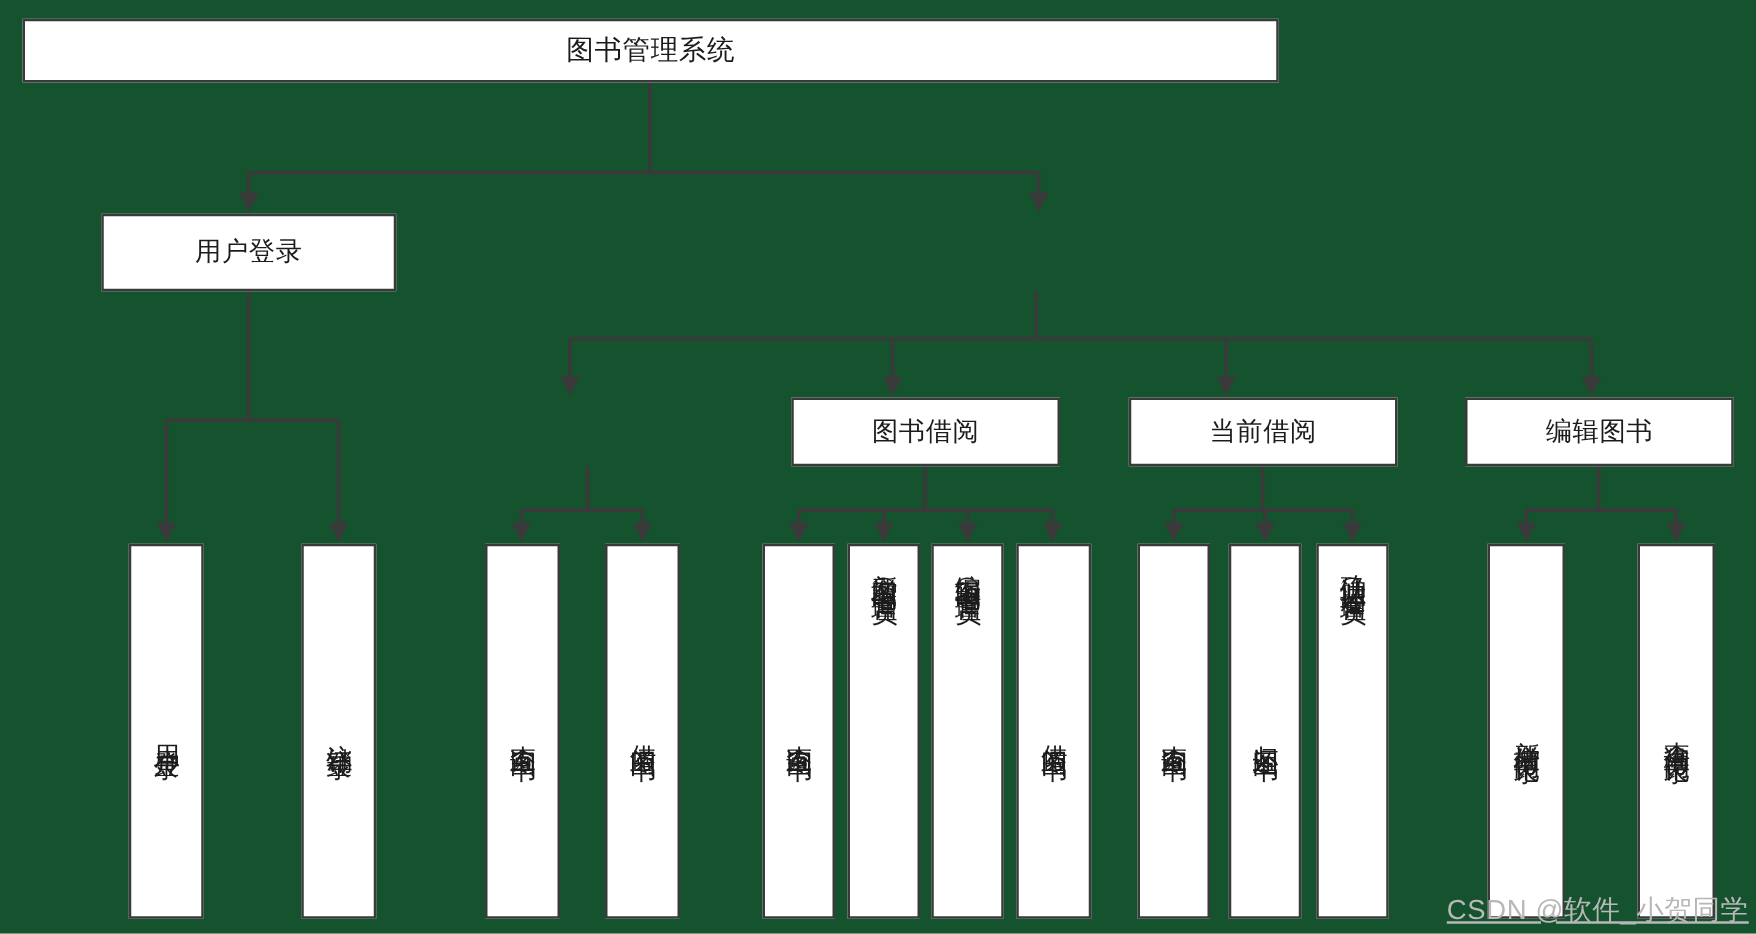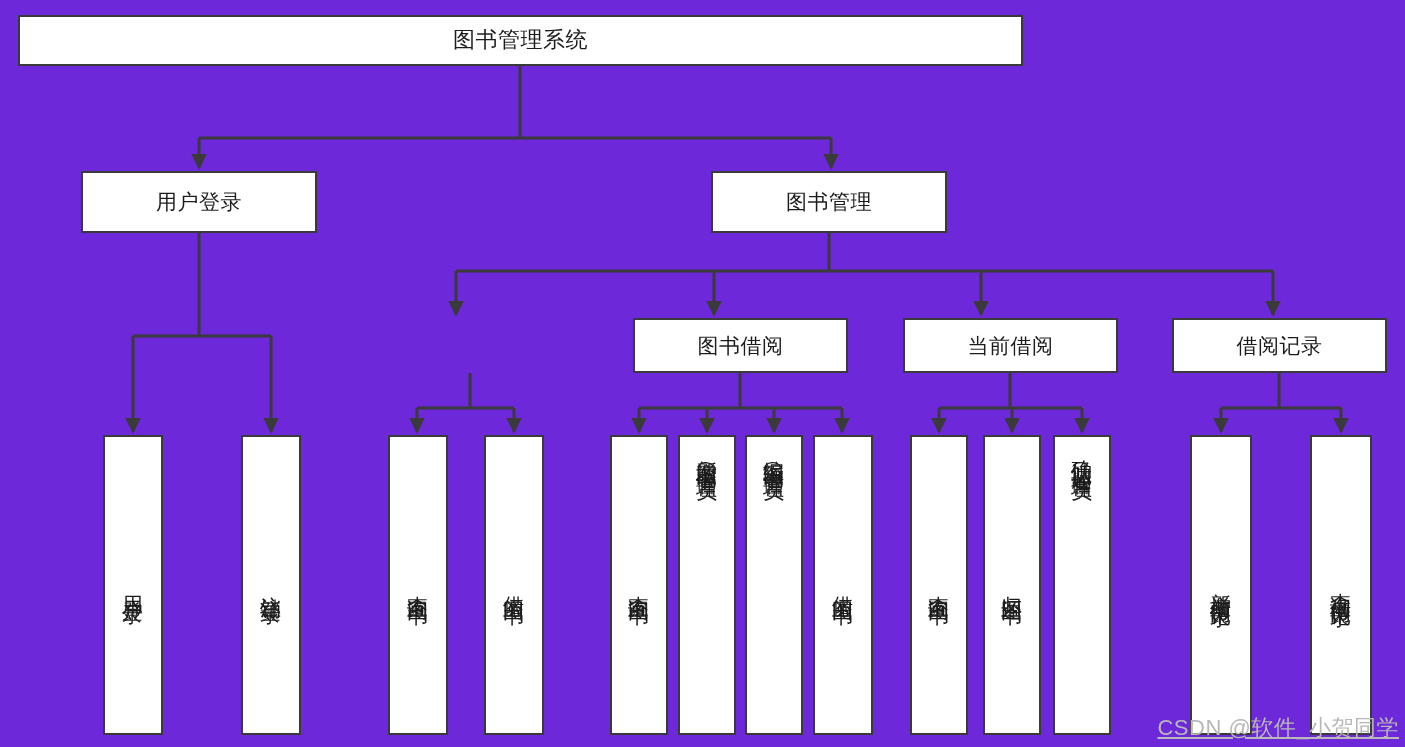--- a/index.html
+++ b/index.html
@@ -76,21 +76,21 @@
     font-size: 22px;
     color: #b8b8b8;
     white-space: nowrap;
     letter-spacing: 0.5px;
     text-decoration: underline;
   }
 </style>
 </head>
 <body>
 
-<div id="canvas" style="background: #6d28d9;">
+<div id="canvas" style="background: #14532d;">
 
   <svg id="wires" viewBox="0 0 1405 747" xmlns="http://www.w3.org/2000/svg">
     <defs>
       <marker id="arrow" viewBox="0 0 10 10" refX="9" refY="5" markerWidth="5.2" markerHeight="5.2" orient="auto-start-reverse">
         <path d="M 0 0 L 10 5 L 0 10 z" fill="#3a3a3a"></path>
       </marker>
     </defs>
 
     <g stroke="#3a3a3a" stroke-width="3" fill="none" stroke-linecap="butt">
 
@@ -136,32 +136,29 @@
     </g>
   </svg>
 
   <div class="node horiz root" id="node-root" style="left: 18px; top: 15px; width: 1005px; height: 51px; border-color: rgb(58, 58, 58); background: rgb(255, 255, 255); color: rgb(28, 28, 28);">
     <span class="lbl">图书管理系统</span>
   </div>
 
   <div class="node horiz" id="node-l1-0" style="left: 81px; top: 171px; width: 236px; height: 62px; border-color: rgb(58, 58, 58); background: rgb(255, 255, 255); color: rgb(28, 28, 28);">
     <span class="lbl">用户登录</span>
   </div>
-  <div class="node horiz" id="node-l1-1" style="left: 711px; top: 171px; width: 236px; height: 62px; border-color: rgb(58, 58, 58); background: rgb(255, 255, 255); color: rgb(28, 28, 28);">
-    <span class="lbl">图书管理</span>
-  </div>
 
   <div class="node horiz" id="node-l2-2" style="left: 903px; top: 318px; width: 215px; height: 55px; border-color: rgb(58, 58, 58); background: rgb(255, 255, 255); color: rgb(28, 28, 28);">
     <span class="lbl">当前借阅</span>
   </div>
   <div class="node horiz" id="node-l2-1" style="left: 633px; top: 318px; width: 215px; height: 55px; border-color: rgb(58, 58, 58); background: rgb(255, 255, 255); color: rgb(28, 28, 28);">
     <span class="lbl">图书借阅</span>
   </div>
   <div class="node horiz" id="node-l2-3" style="left: 1172px; top: 318px; width: 215px; height: 55px; border-color: rgb(58, 58, 58); background: rgb(255, 255, 255); color: rgb(28, 28, 28);">
-    <span class="lbl">借阅记录</span>
+    <span class="lbl">编辑图书</span>
   </div>
 
   <div class="node leaf centered" id="node-leaf-0" style="left: 103px; top: 435px; width: 60px; height: 300px; border-color: rgb(58, 58, 58); background: rgb(255, 255, 255); color: rgb(28, 28, 28);">
     <span class="lbl">用户登录</span>
   </div>
   <div class="node leaf centered" id="node-leaf-1" style="left: 241px; top: 435px; width: 60px; height: 300px; border-color: rgb(58, 58, 58); background: rgb(255, 255, 255); color: rgb(28, 28, 28);">
     <span class="lbl">注销登录</span>
   </div>
   <div class="node leaf centered" id="node-leaf-2" style="left: 388px; top: 435px; width: 60px; height: 300px; border-color: rgb(58, 58, 58); background: rgb(255, 255, 255); color: rgb(28, 28, 28);">
     <span class="lbl">查询图书</span>

